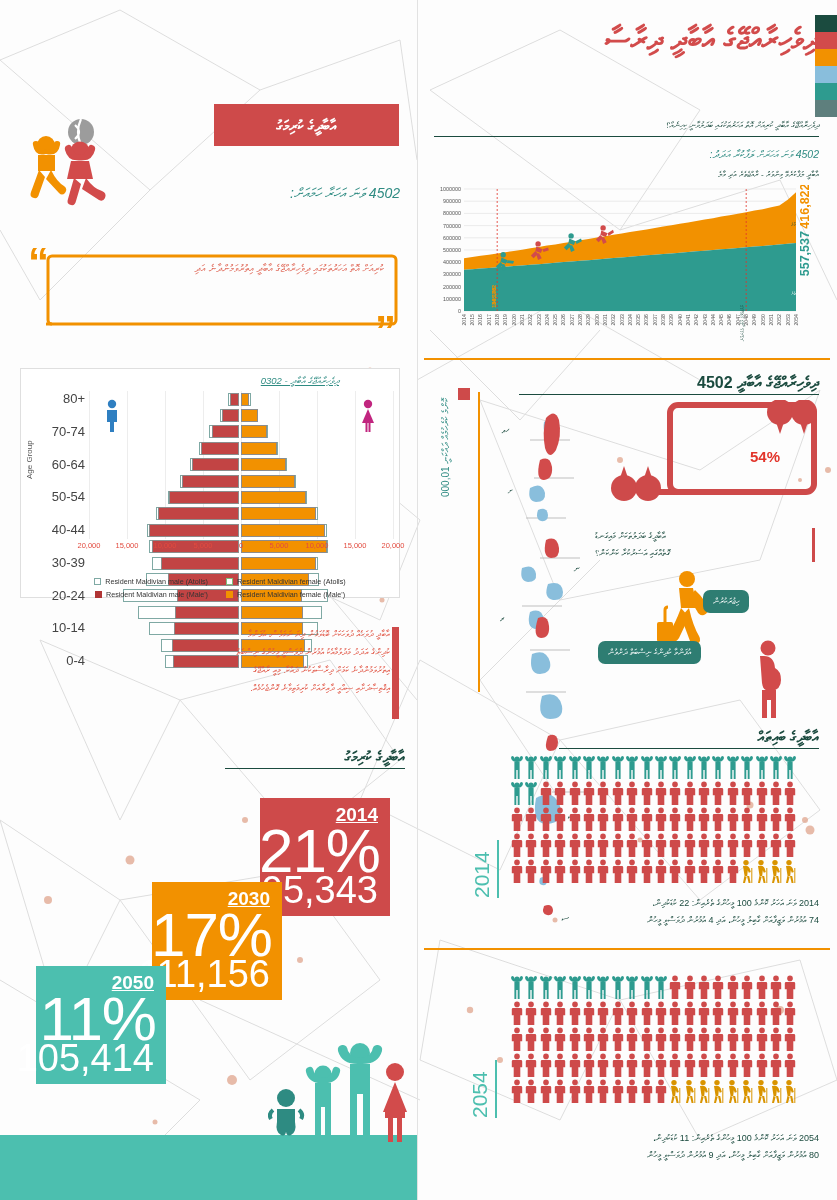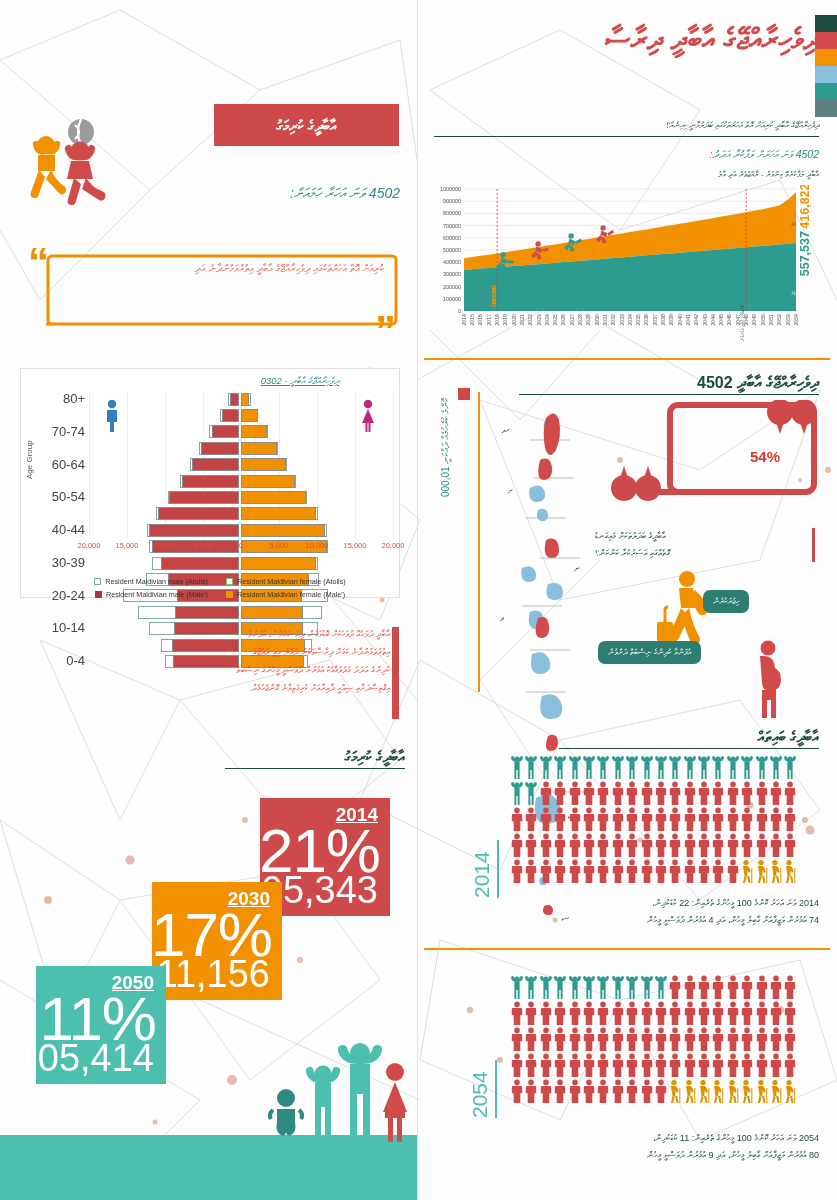--- a/index.html
+++ b/index.html
@@ -441,22 +441,22 @@
       <span class="legitem">
             <i class="sw f2"></i>
             <span>Resident Maldivian female (Male')</span>
           </span>
     </div>
   </div>
 </div>
 
 <div class="lpara th">
   <div>އާބާދީ ދުވަހެއް ދުވަހަކަށް ބޮޑުވަމުން ދިޔަ ނަމަވެސް، އުފަންވާ</div>
+  <div>ކުދިންގެ އަދަދު މަދުވުމާއެކު އުމުރުން ދުވަސްވީ މީހުންގެ ނިސްބަތް</div>
   <div>އިތުރުވަމުންދާނެ ކަމަށް ދިރާސާތަކުން ދައްކާ. މިއީ ރާއްޖޭގެ</div>
-  <div>ކުދިންގެ އަދަދު މަދުވުމާއެކު އުމުރުން ދުވަސްވީ މީހުންގެ ނިސްބަތް</div>
   <div>އިޤްތިޞާދަށާއި ޞިއްޙީ ދާއިރާއަށް ކުރިމަތިވާނެ ގޮންޖެހުމެއް.</div>
 </div>
 <div class="lpara-bar"></div>
 
 <div class="banner2 th">އާބާދީގެ ކުރިމަގު</div>
 
 <div class="pct" id="pct2014">
   <span class="yr">2014</span>
   <span class="big">21%</span>
   <span class="num">95,343</span>

